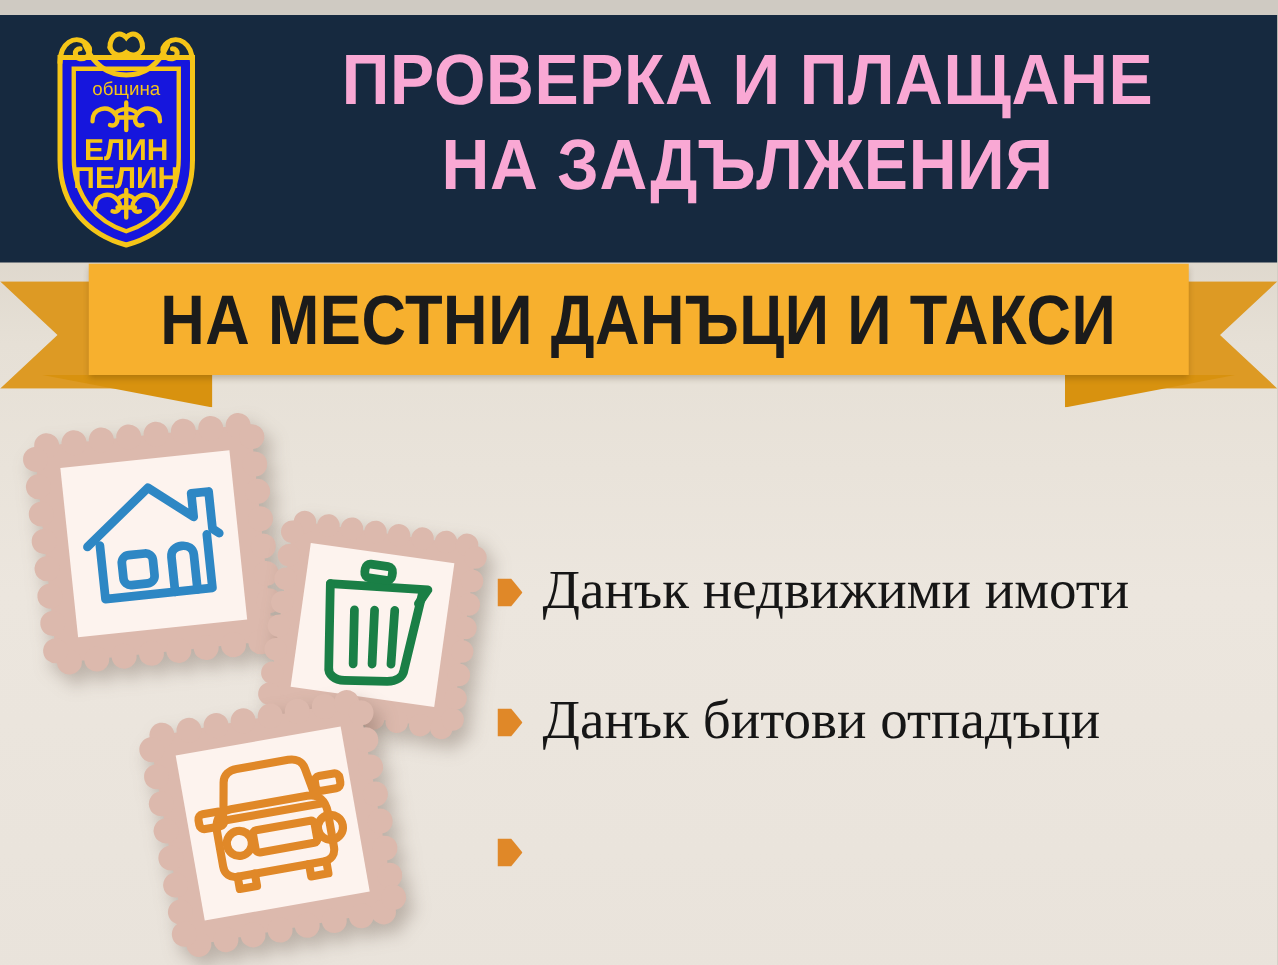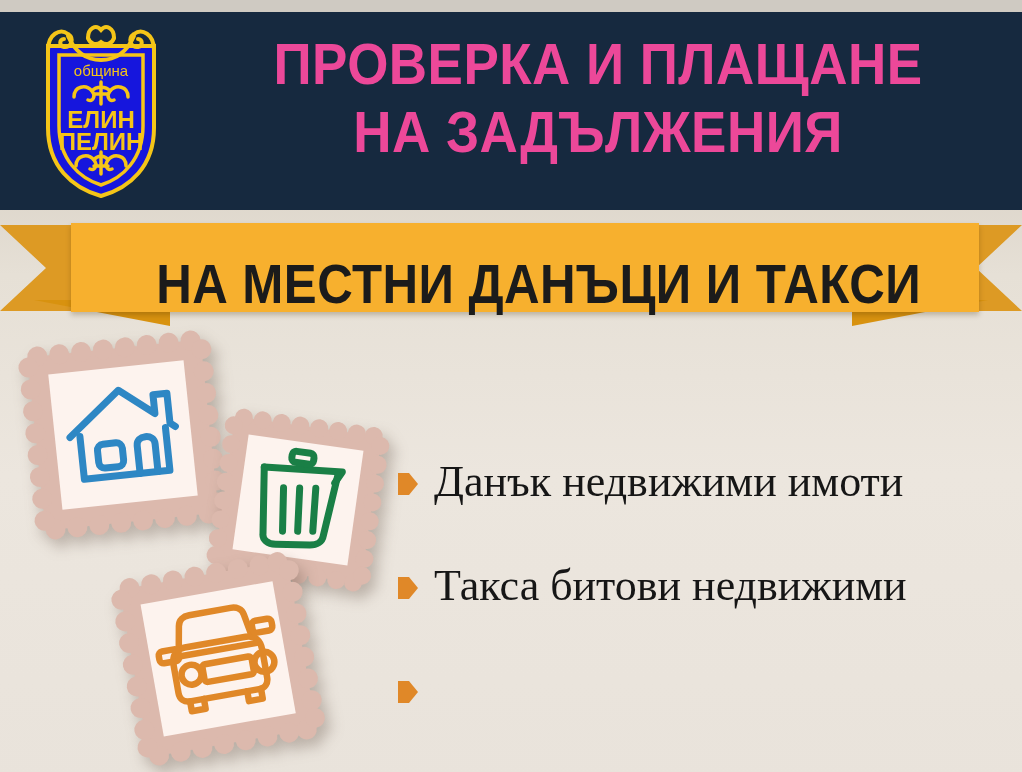--- a/index.html
+++ b/index.html
@@ -45,21 +45,21 @@
   }
   .logo-wrap svg { display: block; }
 
   
   .title-block {
     position: absolute;
     left: 186px;
     top: 18px;
     width: 824px;
     text-align: center;
-    color: #ec4899;
+    color: #f9a8d4;
   }
   .title-line {
     font-family: "Liberation Sans", sans-serif;
     font-weight: bold;
     font-size: 57px;
     line-height: 68px;
     letter-spacing: 0.5px;
     transform: scaleX(0.93);
     transform-origin: center;
     white-space: nowrap;
@@ -100,29 +100,28 @@
     left: 34px;
     clip-path: polygon(0 0, 136px 0, 136px 26px);
   }
   .ribbon-fold.right {
     right: 34px;
     clip-path: polygon(0 0, 136px 0, 0 26px);
   }
   .ribbon-band {
     position: absolute;
     left: 71px;
-    top: 12px;
+    top: 0;
     width: 880px;
     height: 89px;
     background: #f7b02e;
     box-shadow: 0 3px 5px rgba(60,40,0,0.25);
     display: flex;
-    align-items: flex-end;
+    align-items: center;
     justify-content: center;
-    padding-left: 28px;
   }
   .ribbon-text {
     font-family: "Liberation Sans", sans-serif;
     font-weight: bold;
     font-size: 56px;
     line-height: 56px;
     color: #1b1b1b;
     letter-spacing: 0.5px;
     transform: scaleX(0.88);
     transform-origin: center;
@@ -145,21 +144,21 @@
   .stamp svg { display: block; }
 
   .stamp-house { left: 8px;  top: 8px;  }
   .stamp-trash { left: 198px; top: 88px; }
   .stamp-car   { left: 105px; top: 234px; }
 
   
   .list {
     position: absolute;
     left: 398px;
-    top: 418px;
+    top: 408px;
     width: 618px;
     z-index: 4;
   }
   .list-item {
     display: flex;
     align-items: center;
     height: 104px;
   }
   .bullet {
     flex: 0 0 auto;
@@ -417,21 +416,21 @@
       </span>
       <span class="list-label">Данък недвижими имоти</span>
     </div>
 
     <div class="list-item">
       <span class="bullet">
         <svg width="20" height="26" viewBox="0 0 20 26">
           <path d="M0 2 L11 2 L20 13 L11 24 L0 24 Z" fill="#e08828"></path>
         </svg>
       </span>
-      <span class="list-label">Такса битови недвижими</span>
+      <span class="list-label">Данък битови отпадъци</span>
     </div>
 
     <div class="list-item">
       <span class="bullet">
         <svg width="20" height="26" viewBox="0 0 20 26">
           <path d="M0 2 L11 2 L20 13 L11 24 L0 24 Z" fill="#e08828"></path>
         </svg>
       </span>
     </div>
 

